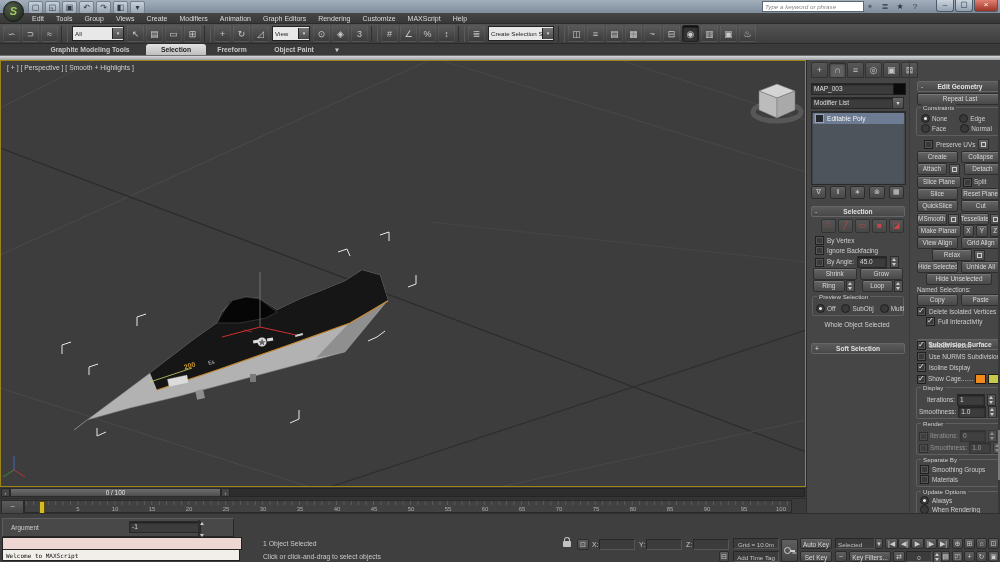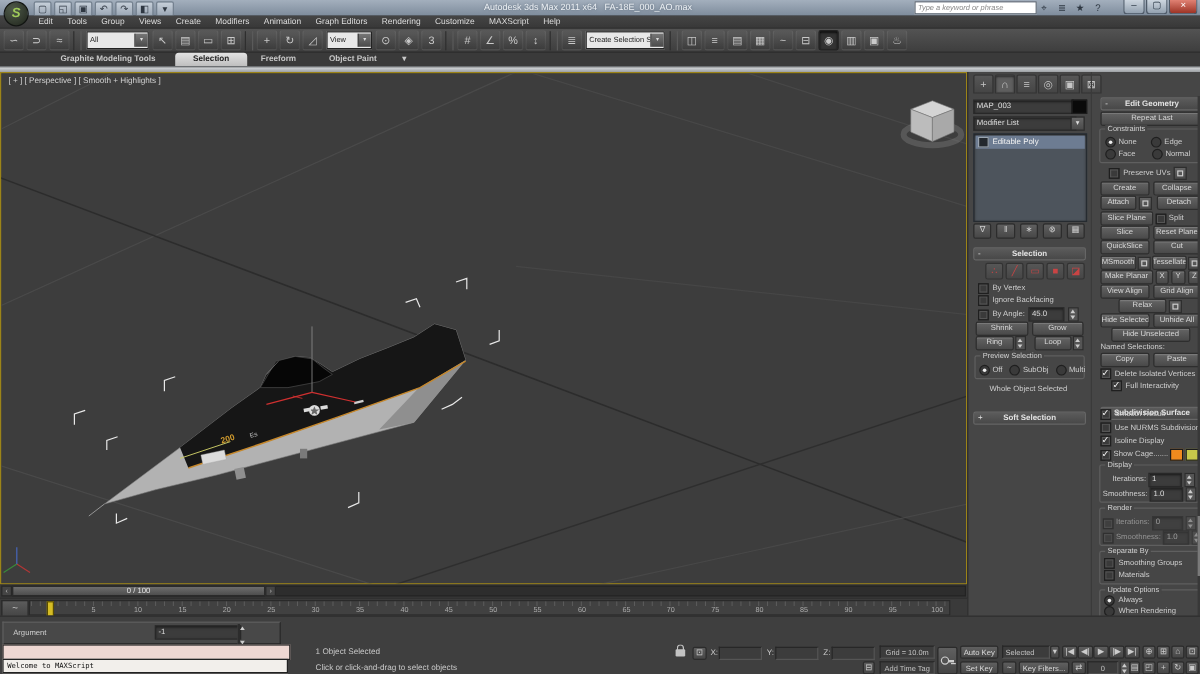--- a/index.html
+++ b/index.html
@@ -138,24 +138,20 @@
   <div id="titlebar">
     <div id="qat">
         <span class="ic">▢</span>
         <span class="ic">◱</span>
         <span class="ic">▣</span>
         <span class="ic">↶</span>
         <span class="ic">↷</span>
         <span class="ic">◧</span>
         <span class="ic">▾</span>
       </div>
-    <div id="titletext">
-      <span>Autodesk 3ds Max 2011 x64</span>&nbsp;&nbsp;
-      <span>FA-18E_000_AO.max</span>
-    </div>
     <div id="searchbox">Type a keyword or phrase</div>
     <div id="infoicons">
         <span class="ic">⌖</span>
         <span class="ic">≣</span>
         <span class="ic">★</span>
         <span class="ic">?</span>
       </div>
     <div id="winbtns">
       <div class="winbtn">–</div>
       <div class="winbtn">▢</div>

